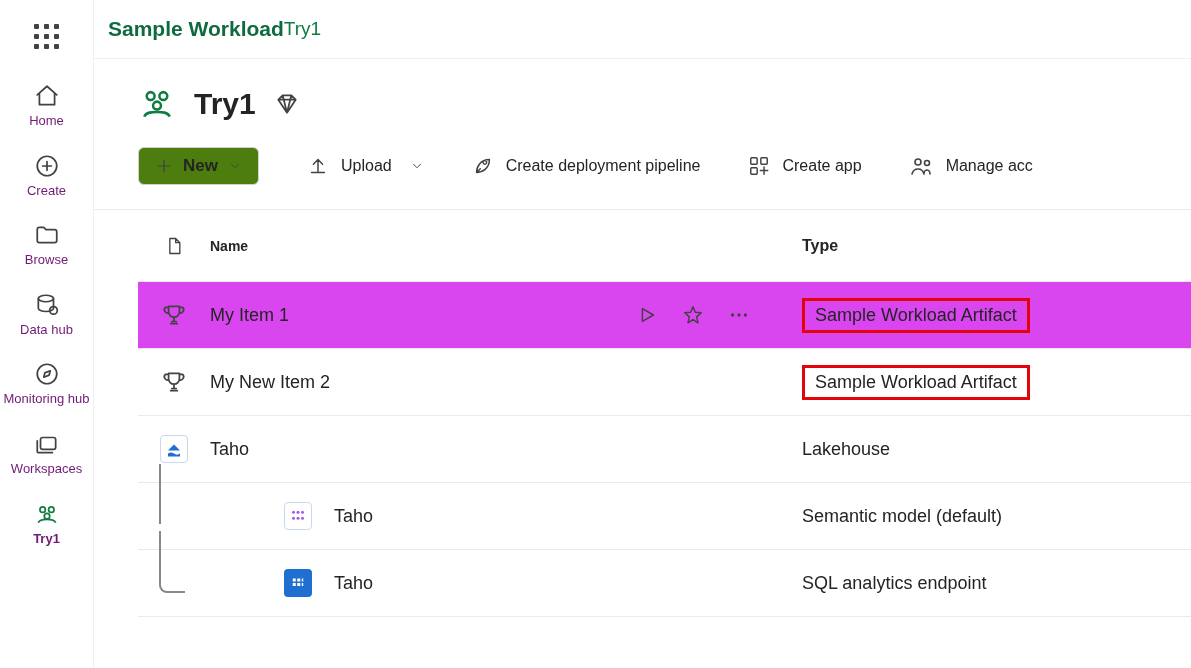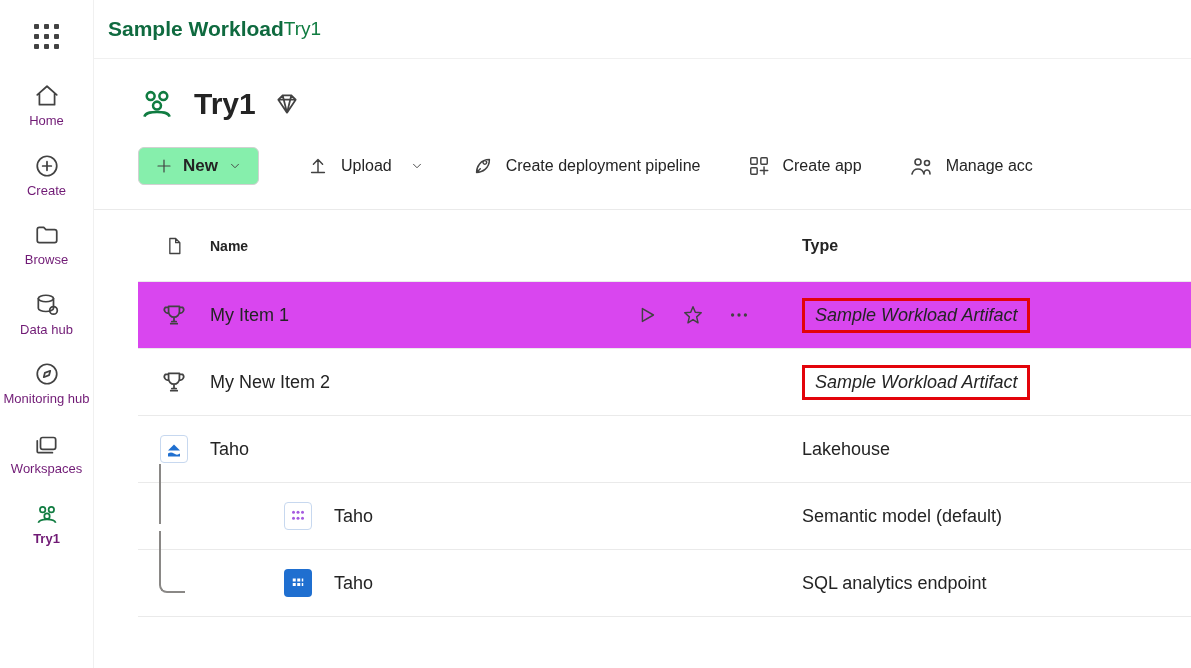--- a/index.html
+++ b/index.html
@@ -91,21 +91,21 @@
   .btn-new {
     border: 1px solid #d1d1d1;
     border-radius: 6px;
     padding: 8px 16px;
     display:flex;
     align-items:center;
     gap:10px;
     font-size: 17px;
     font-weight: 600;
     cursor:pointer;
-    background:#86efac;
+    background:#4d7c0f;
   }
   .tool-item {
     display:flex;
     align-items:center;
     gap:12px;
     font-size: 16px;
     color:#242424;
     cursor:pointer;
     justify-content:space-between;
   }
@@ -145,21 +145,20 @@
     flex:1;
     padding-left: 32px;
     font-size:18px;
     display:flex;
     align-items:center;
   }
   .type-badge {
     border: 3px solid #e3030a;
     padding: 4px 10px;
     display:inline-block;
-    font-style:italic;
   }
   .item-ico {
     width: 28px; height:28px;
     display:flex; align-items:center; justify-content:center;
     border-radius:4px;
   }
   .item-ico.blue { background:#fff; border:1px solid #c7d8ef; }
   .row.child .name-cell { padding-left: 74px; }
   .tree-connector {
     position:relative;

